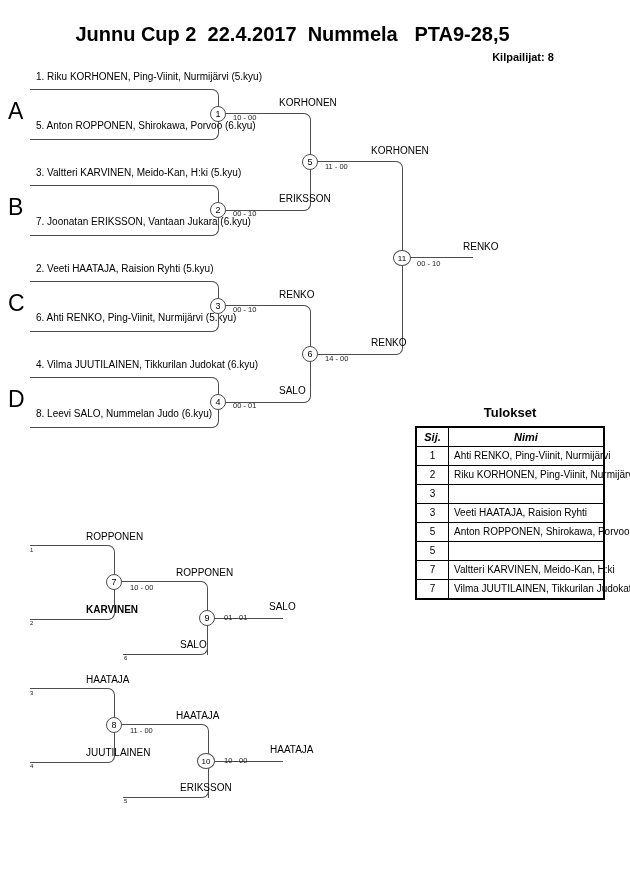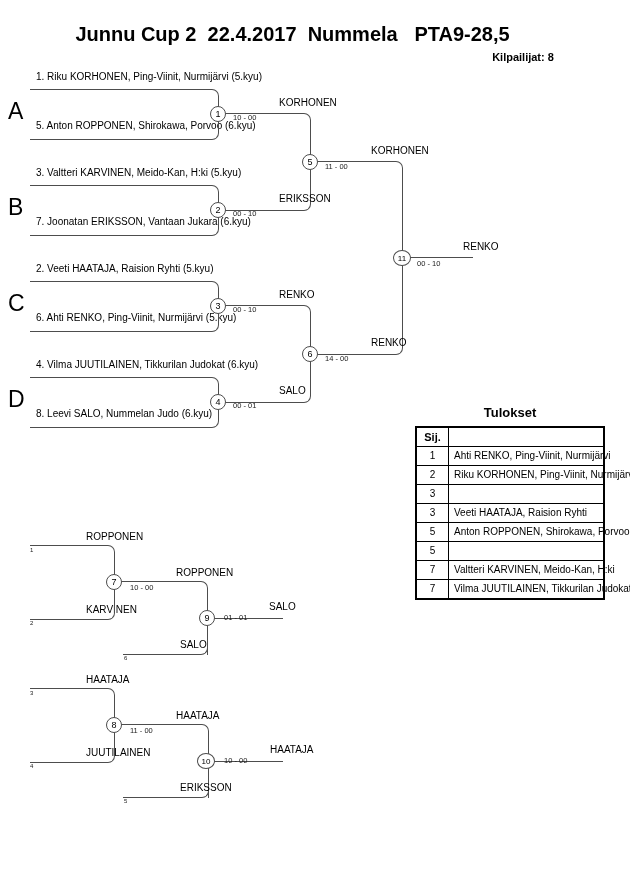--- a/index.html
+++ b/index.html
@@ -24,21 +24,21 @@
   .winner{font-size:10px;line-height:11px;white-space:nowrap;margin-left:48px;}
   .score{font-size:7.5px;line-height:8px;white-space:nowrap;color:#1a1a1a;}
   .ref{font-size:6px;line-height:6px;color:#1a1a1a;}
   
   .results-title{left:415px;top:405px;width:190px;text-align:center;font-size:13px;font-weight:bold;}
   .results{left:415px;top:426px;width:190px;border:2px solid #000;box-sizing:border-box;background:#fff;}
   .rrow{display:flex;height:18px;border-top:1px solid #000;}
   .rrow:first-child{border-top:none;}
   .cell-sij{flex:none;width:31px;border-right:1px solid #000;text-align:center;font-size:10px;line-height:18px;}
   .cell-nimi{flex:1;font-size:10px;line-height:18px;padding-left:5px;white-space:nowrap;overflow:visible;}
-  .rrow.head .cell-sij,.rrow.head .cell-nimi{font-weight:bold;font-size:11px;}
+  .rrow.head .cell-sij,.rrow.head .cell-nimi{font-weight:bold;font-size:11px;font-style:italic;}
   .rrow.head .cell-nimi{text-align:center;padding-left:0;}
 </style>
 </head>
 <body>
 
 <div class="abs page-title">Junnu Cup 2  22.4.2017  Nummela   PTA9-28,5</div>
 <div class="abs competitors">Kilpailijat: 8</div>
 
 <div class="abs letter" style="left:8px;top:100px;">A</div>
 <div class="abs letter" style="left:8px;top:196px;">B</div>
@@ -82,21 +82,21 @@
 <div class="abs score" style="left:233px;top:402px;">00 - 01</div>
 <div class="abs winner" style="left:323px;top:145px;">KORHONEN</div>
 <div class="abs score" style="left:325px;top:163px;">11 - 00</div>
 <div class="abs winner" style="left:323px;top:337px;">RENKO</div>
 <div class="abs score" style="left:325px;top:355px;">14 - 00</div>
 <div class="abs winner" style="left:415px;top:241px;">RENKO</div>
 <div class="abs score" style="left:417px;top:260px;">00 - 10</div>
 
 <div class="abs winner" style="left:38px;top:531px;">ROPPONEN</div>
 <div class="abs ref" style="left:30px;top:547px;">1</div>
-<div class="abs winner" style="left:38px;top:604px;">KARVINEN</div>
+<div class="abs winner" style="left:38px;top:604px;font-weight:bold;">KARVINEN</div>
 <div class="abs ref" style="left:30px;top:620px;">2</div>
 <div class="abs pair" style="left:30px;top:545px;width:84px;height:73px;"></div>
 <div class="abs elbow-dn" style="left:114px;top:581px;width:93px;height:73px;"></div>
 <div class="abs elbow-up" style="left:123px;top:618px;width:84px;height:36px;"></div>
 <div class="abs winner" style="left:132px;top:639px;">SALO</div>
 <div class="abs ref" style="left:124px;top:655px;">6</div>
 <div class="abs hline" style="left:207px;top:618px;width:76px;"></div>
 <div class="abs node" style="left:106px;top:574px;">7</div>
 <div class="abs node" style="left:199px;top:610px;">9</div>
 <div class="abs winner" style="left:128px;top:567px;">ROPPONEN</div>
@@ -118,20 +118,21 @@
 <div class="abs node wide" style="left:197px;top:753px;text-align:right;">10</div>
 <div class="abs winner" style="left:128px;top:710px;">HAATAJA</div>
 <div class="abs score" style="left:130px;top:727px;">11 - 00</div>
 <div class="abs winner" style="left:222px;top:744px;">HAATAJA</div>
 <div class="abs score" style="left:224px;top:757px;">10 - 00</div>
 
 <div class="abs results-title">Tulokset</div>
 <div class="abs results">
   <div class="rrow head">
     <div class="cell-sij">Sij.</div>
+    <div class="cell-nimi">Nimi</div>
   </div>
   <div class="rrow">
     <div class="cell-sij">1</div>
     <div class="cell-nimi">Ahti RENKO, Ping-Viinit, Nurmijärvi</div>
   </div>
   <div class="rrow">
     <div class="cell-sij">2</div>
     <div class="cell-nimi">Riku KORHONEN, Ping-Viinit, Nurmijärvi</div>
   </div>
   <div class="rrow">

